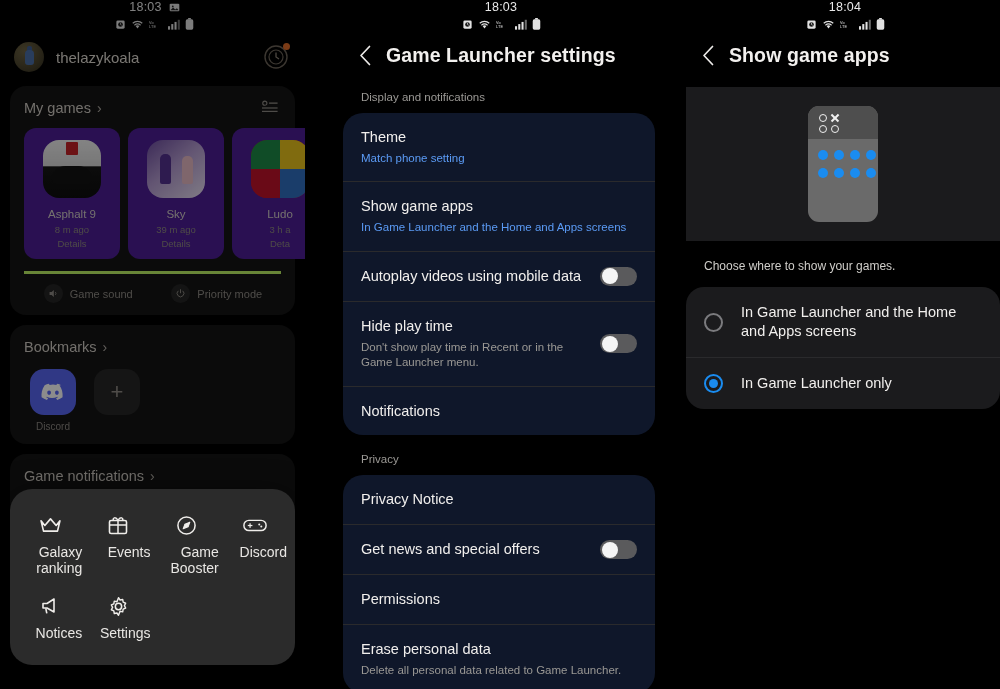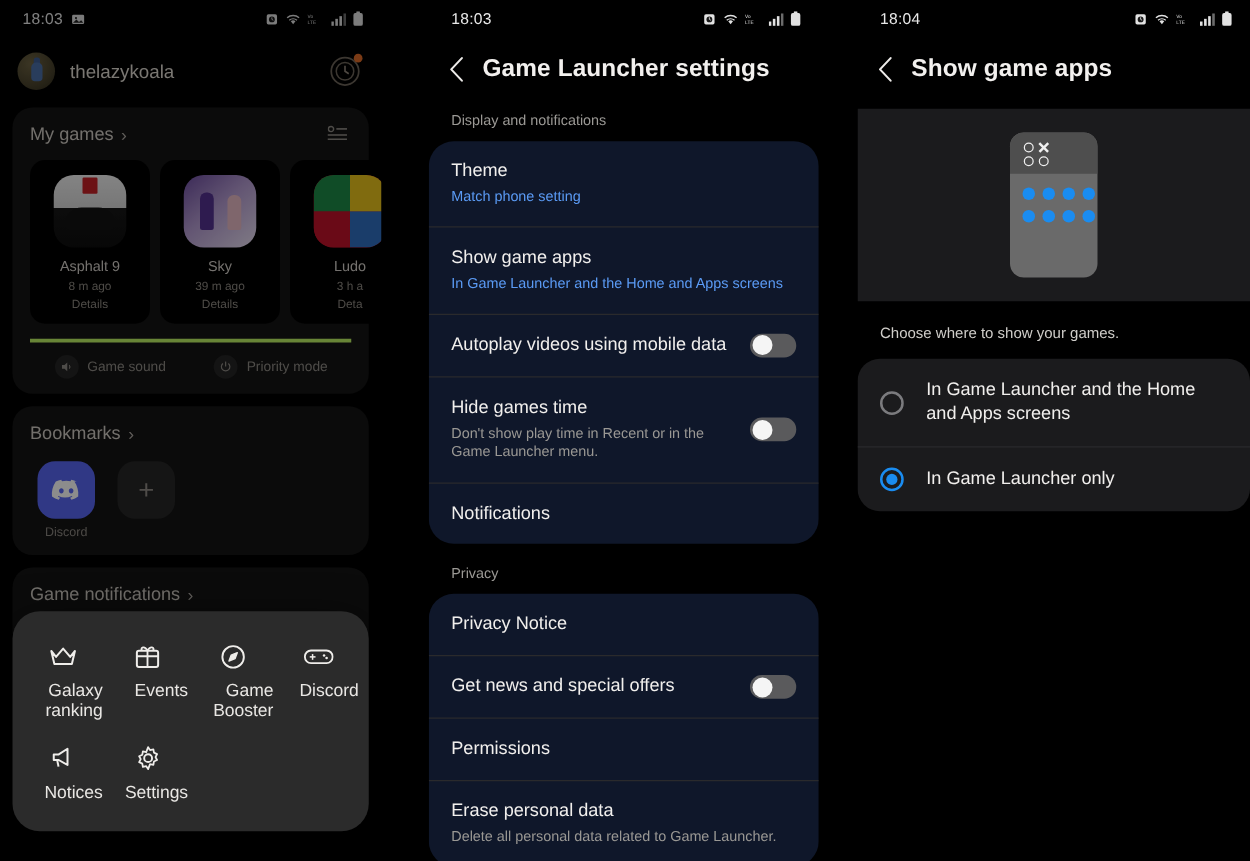--- a/index.html
+++ b/index.html
@@ -16,21 +16,21 @@
   .panel-left   { width: 305px; }
   .gap-a        { width: 38px; background:#000; }
   .panel-mid    { width: 312px; }
   .gap-b        { width: 31px; background:#000; }
   .panel-right  { width: 314px; }
 
   
   .statusbar {
     height: 30px; display: flex; align-items: center;
     justify-content: space-between; padding: 0 14px 0 18px;
-    color: #e8e8e8; font-size: 12.5px; letter-spacing: .2px;
+    color: #e8e8e8; font-size: 12.5px; letter-spacing: .2px; flex-direction: column;
   }
   .sb-left { display:flex; align-items:center; gap:7px; }
   .sb-right { display:flex; align-items:center; gap:5px; }
   .ic { display:inline-block; }
   svg { display:block; }
 
   
   .panel-left .dim { filter: brightness(.55); }
   .gl-header {
     display:flex; align-items:center; justify-content:space-between;
@@ -58,21 +58,21 @@
     background: #141414; border-radius: 16px; margin: 0 10px 10px 10px;
     padding: 14px 14px 12px 14px; position: relative;
   }
   .card-title {
     color:#cfcac3; font-size:14.5px; display:flex; align-items:center; gap:6px;
   }
   .chev { color:#b0aba5; font-size:14px; line-height:1; }
 
   .games-row { display:flex; gap:8px; margin-top:12px; }
   .game-tile {
-    flex: 0 0 96px; background:#000000; border-radius:12px;
+    flex: 0 0 96px; background:#4c1d95; border-radius:12px;
     padding:12px 6px 10px; text-align:center;
   }
   .game-icon {
     width:58px; height:58px; border-radius:16px; margin:0 auto 10px;
     background:#222; overflow:hidden; position:relative;
   }
   .gi-asphalt { background: linear-gradient(#efefef 0%, #d8d8d8 45%, #161616 46%, #0d0d0d 100%); }
   .gi-asphalt::before{
     content:""; position:absolute; left:9px; right:9px; top:26px; height:18px;
     border-radius: 14px 14px 5px 5px; background:#131313;
@@ -539,21 +539,21 @@
       <div class="srow">
         <div class="srow-text">
           <div class="srow-title">Autoplay videos using mobile data</div>
         </div>
         <div class="toggle">
             <span class="knob"></span>
           </div>
       </div>
       <div class="srow">
         <div class="srow-text">
-          <div class="srow-title">Hide games time</div>
+          <div class="srow-title">Hide play time</div>
           <div class="srow-sub grey">Don't show play time in Recent or in the Game Launcher menu.</div>
         </div>
         <div class="toggle">
             <span class="knob"></span>
           </div>
       </div>
       <div class="srow">
         <div class="srow-text">
           <div class="srow-title">Notifications</div>
         </div>

